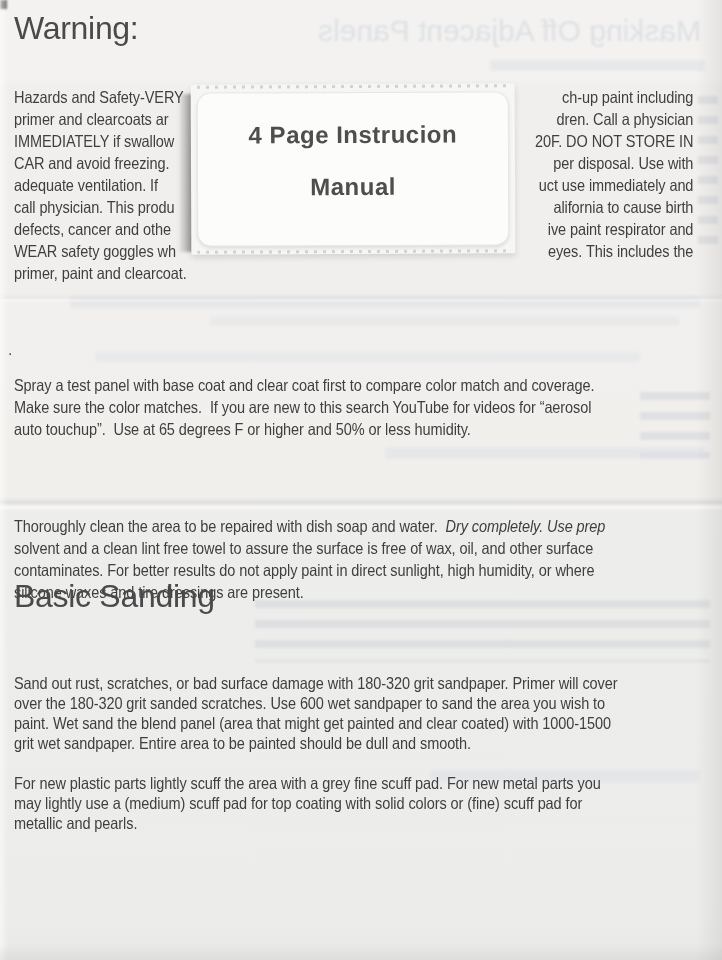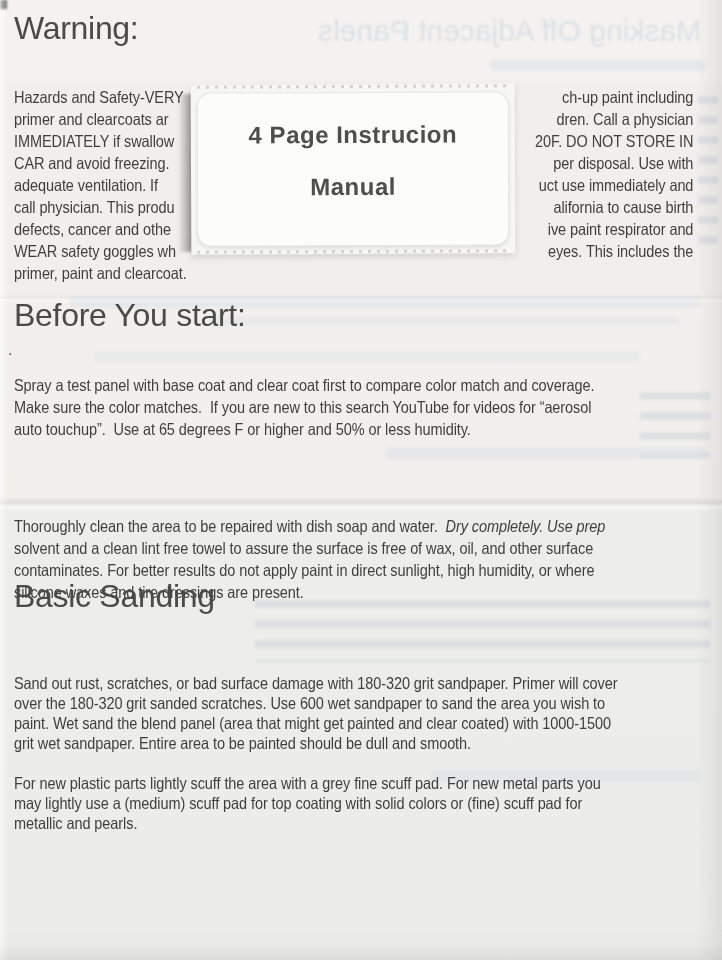--- a/index.html
+++ b/index.html
@@ -133,21 +133,20 @@
   <div class="sticker-shadow"></div>
   <div class="sticker-backing">
     <div class="perf perf-top"></div>
     <div class="sticker-label">
       <div class="sticker-line l1">4 Page Instrucion</div>
       <div class="sticker-line l2">Manual</div>
     </div>
     <div class="perf perf-bottom"></div>
   </div>
 
-  <div class="h1" style="top:295px;">Before You start:</div>
   <div class="stray-dot">.</div>
 
   <div class="para lh22" style="top:374px;">
     <div class="bodyline">Spray a test panel with base coat and clear coat first to compare color match and coverage.</div>
     <div class="bodyline">Make sure the color matches.  If you are new to this search YouTube for videos for “aerosol</div>
     <div class="bodyline">auto touchup”.  Use at 65 degrees F or higher and 50% or less humidity.</div>
   </div>
 
   <div class="crease crease-soft"></div>
   <div class="crease crease-main"></div>

